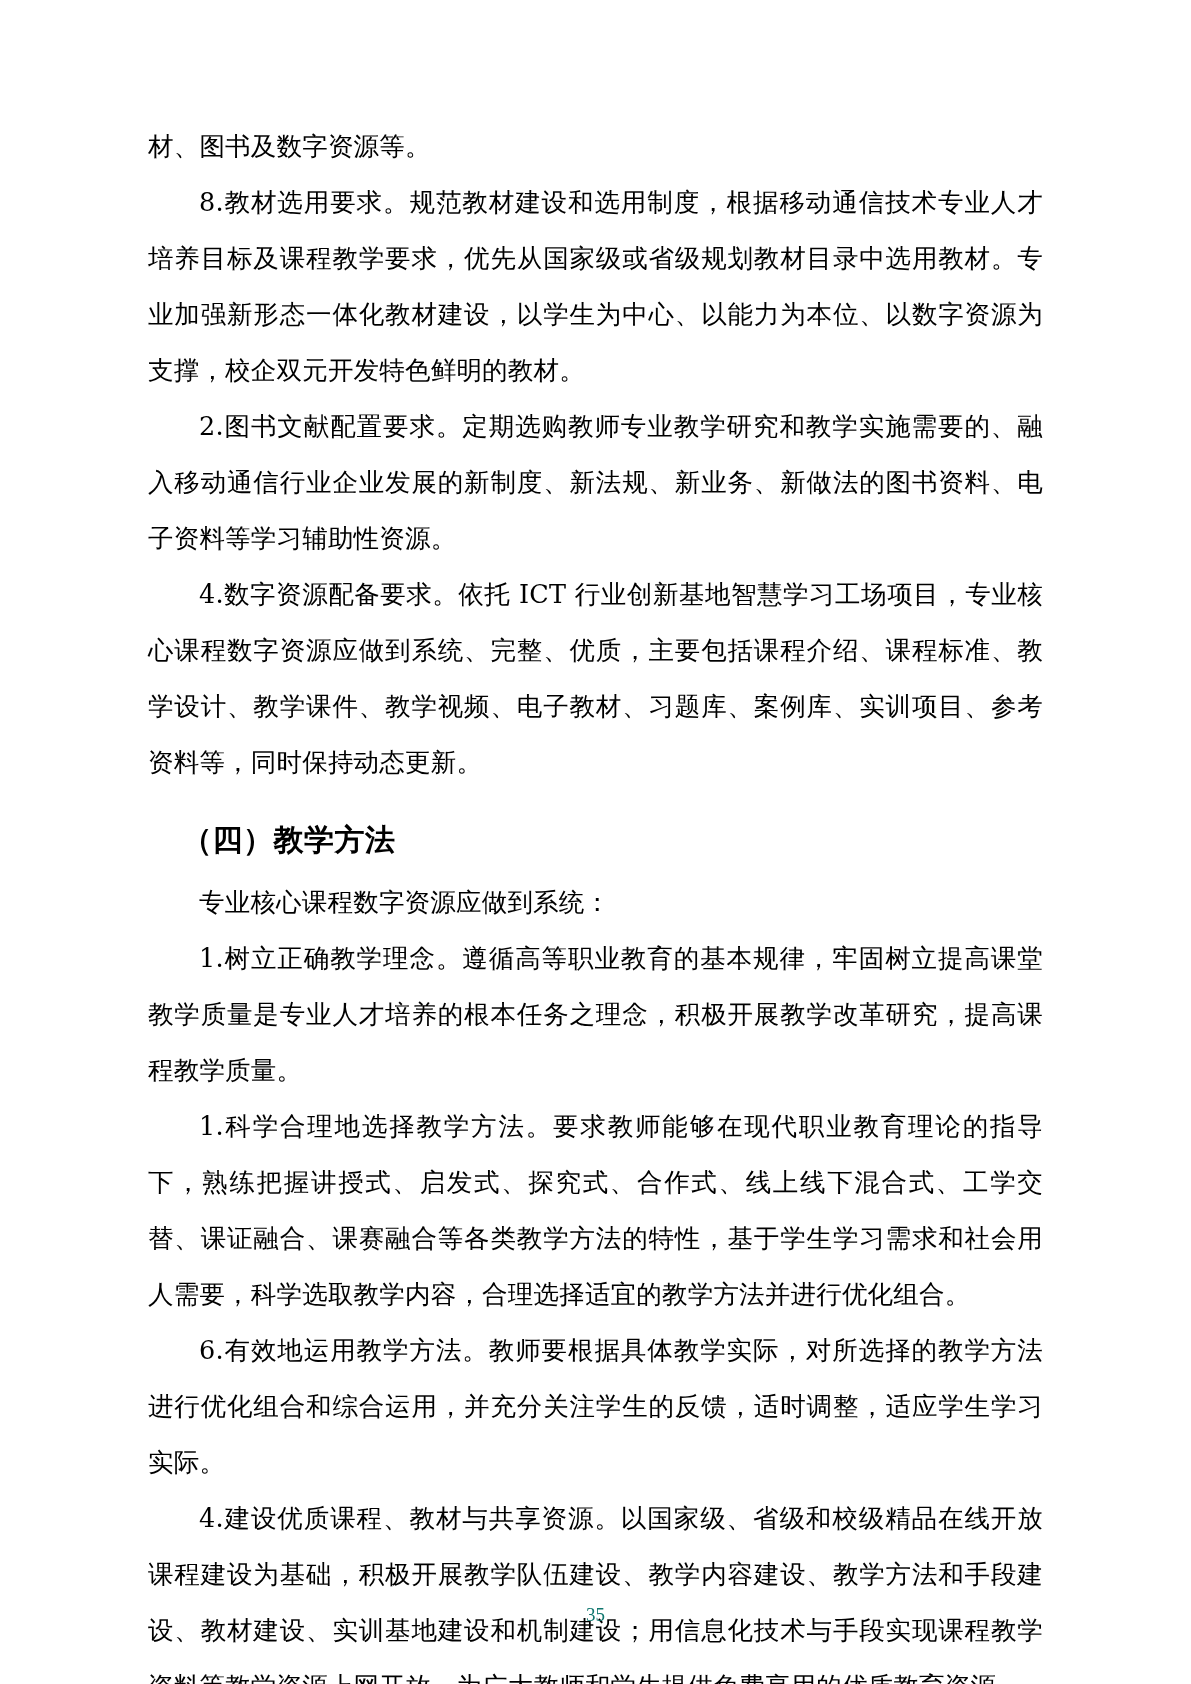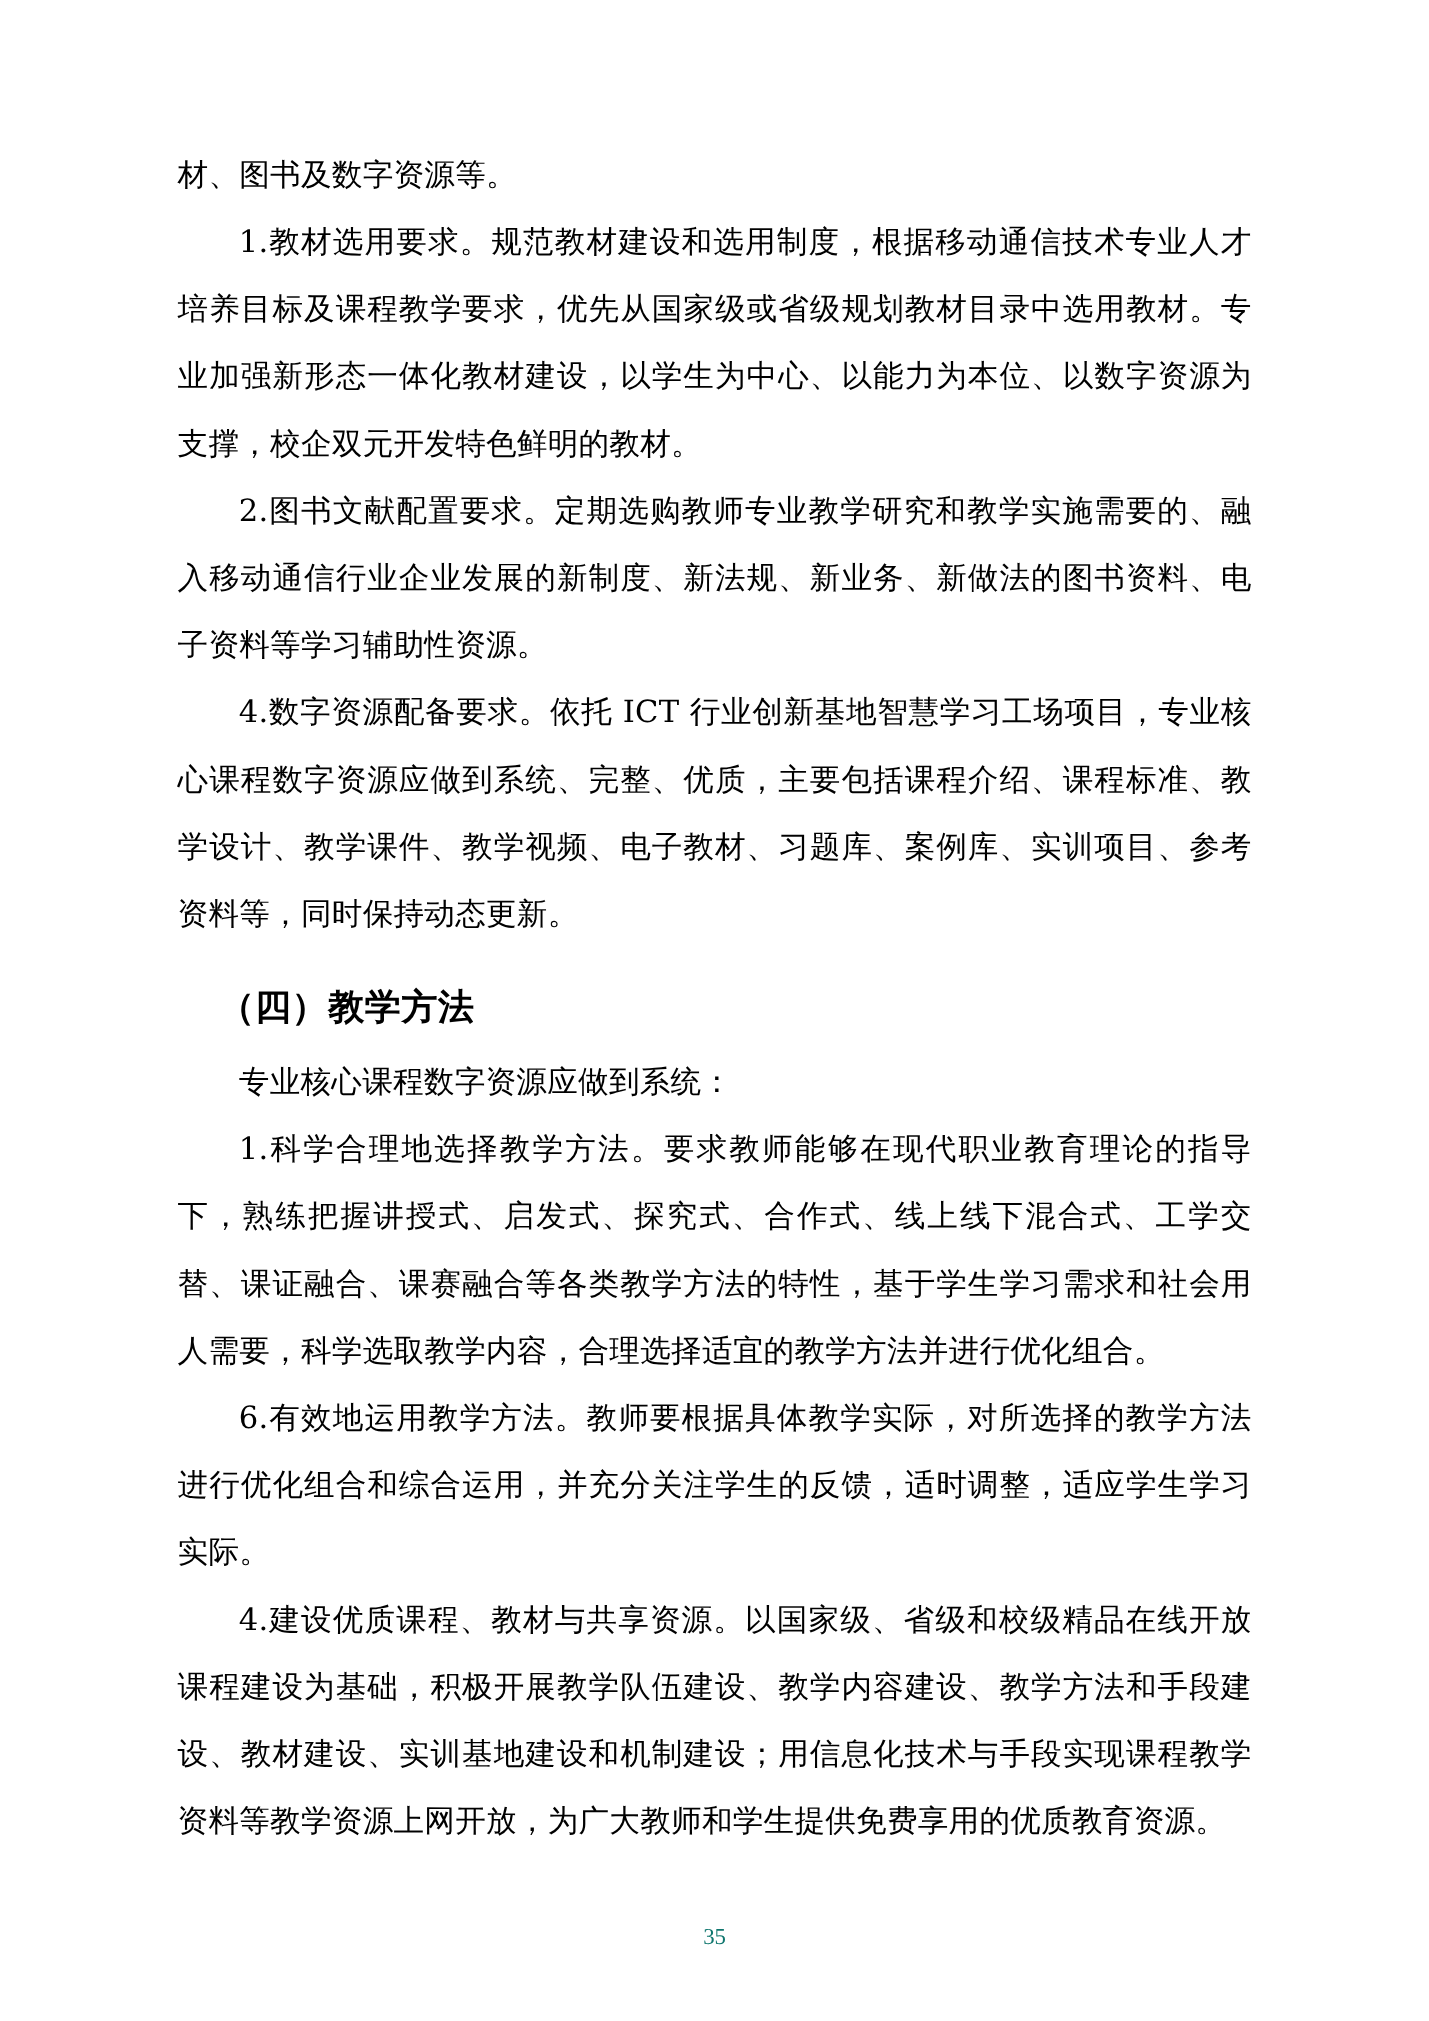--- a/index.html
+++ b/index.html
@@ -54,30 +54,31 @@
 </style>
 </head>
 <body>
 
 <div class="page">
 
   <div class="body-text">
 
     <p class="p">材、图书及数字资源等。</p>
 
-    <p class="p-indent">1.教材选用要求。规范教材建设和选用制度，根据移动通信技术专业人才培养目标及课程教学要求，优先从国家级或省级规划教材目录中选用教材。专业加强新形态一体化教材建设，以学生为中心、以能力为本位、以数字资源为支撑，校企双元开发特色鲜明的教材。</p>
+    <p class="p-indent">8.教材选用要求。规范教材建设和选用制度，根据移动通信技术专业人才培养目标及课程教学要求，优先从国家级或省级规划教材目录中选用教材。专业加强新形态一体化教材建设，以学生为中心、以能力为本位、以数字资源为支撑，校企双元开发特色鲜明的教材。</p>
 
     <p class="p-indent">2.图书文献配置要求。定期选购教师专业教学研究和教学实施需要的、融入移动通信行业企业发展的新制度、新法规、新业务、新做法的图书资料、电子资料等学习辅助性资源。</p>
 
     <p class="p-indent">4.数字资源配备要求。依托 ICT 行业创新基地智慧学习工场项目，专业核心课程数字资源应做到系统、完整、优质，主要包括课程介绍、课程标准、教学设计、教学课件、教学视频、电子教材、习题库、案例库、实训项目、参考资料等，同时保持动态更新。</p>
 
     <h2 class="heading">（四）教学方法</h2>
 
     <p class="p-indent">专业核心课程数字资源应做到系统：</p>
 
+    <p class="p-indent">1.树立正确教学理念。遵循高等职业教育的基本规律，牢固树立提高课堂教学质量是专业人才培养的根本任务之理念，积极开展教学改革研究，提高课程教学质量。</p>
 
     <p class="p-indent">1.科学合理地选择教学方法。要求教师能够在现代职业教育理论的指导下，熟练把握讲授式、启发式、探究式、合作式、线上线下混合式、工学交替、课证融合、课赛融合等各类教学方法的特性，基于学生学习需求和社会用人需要，科学选取教学内容，合理选择适宜的教学方法并进行优化组合。</p>
 
     <p class="p-indent">6.有效地运用教学方法。教师要根据具体教学实际，对所选择的教学方法进行优化组合和综合运用，并充分关注学生的反馈，适时调整，适应学生学习实际。</p>
 
     <p class="p-indent">4.建设优质课程、教材与共享资源。以国家级、省级和校级精品在线开放课程建设为基础，积极开展教学队伍建设、教学内容建设、教学方法和手段建设、教材建设、实训基地建设和机制建设；用信息化技术与手段实现课程教学资料等教学资源上网开放，为广大教师和学生提供免费享用的优质教育资源。</p>
 
   </div>
 
   <div class="page-number">35</div>

